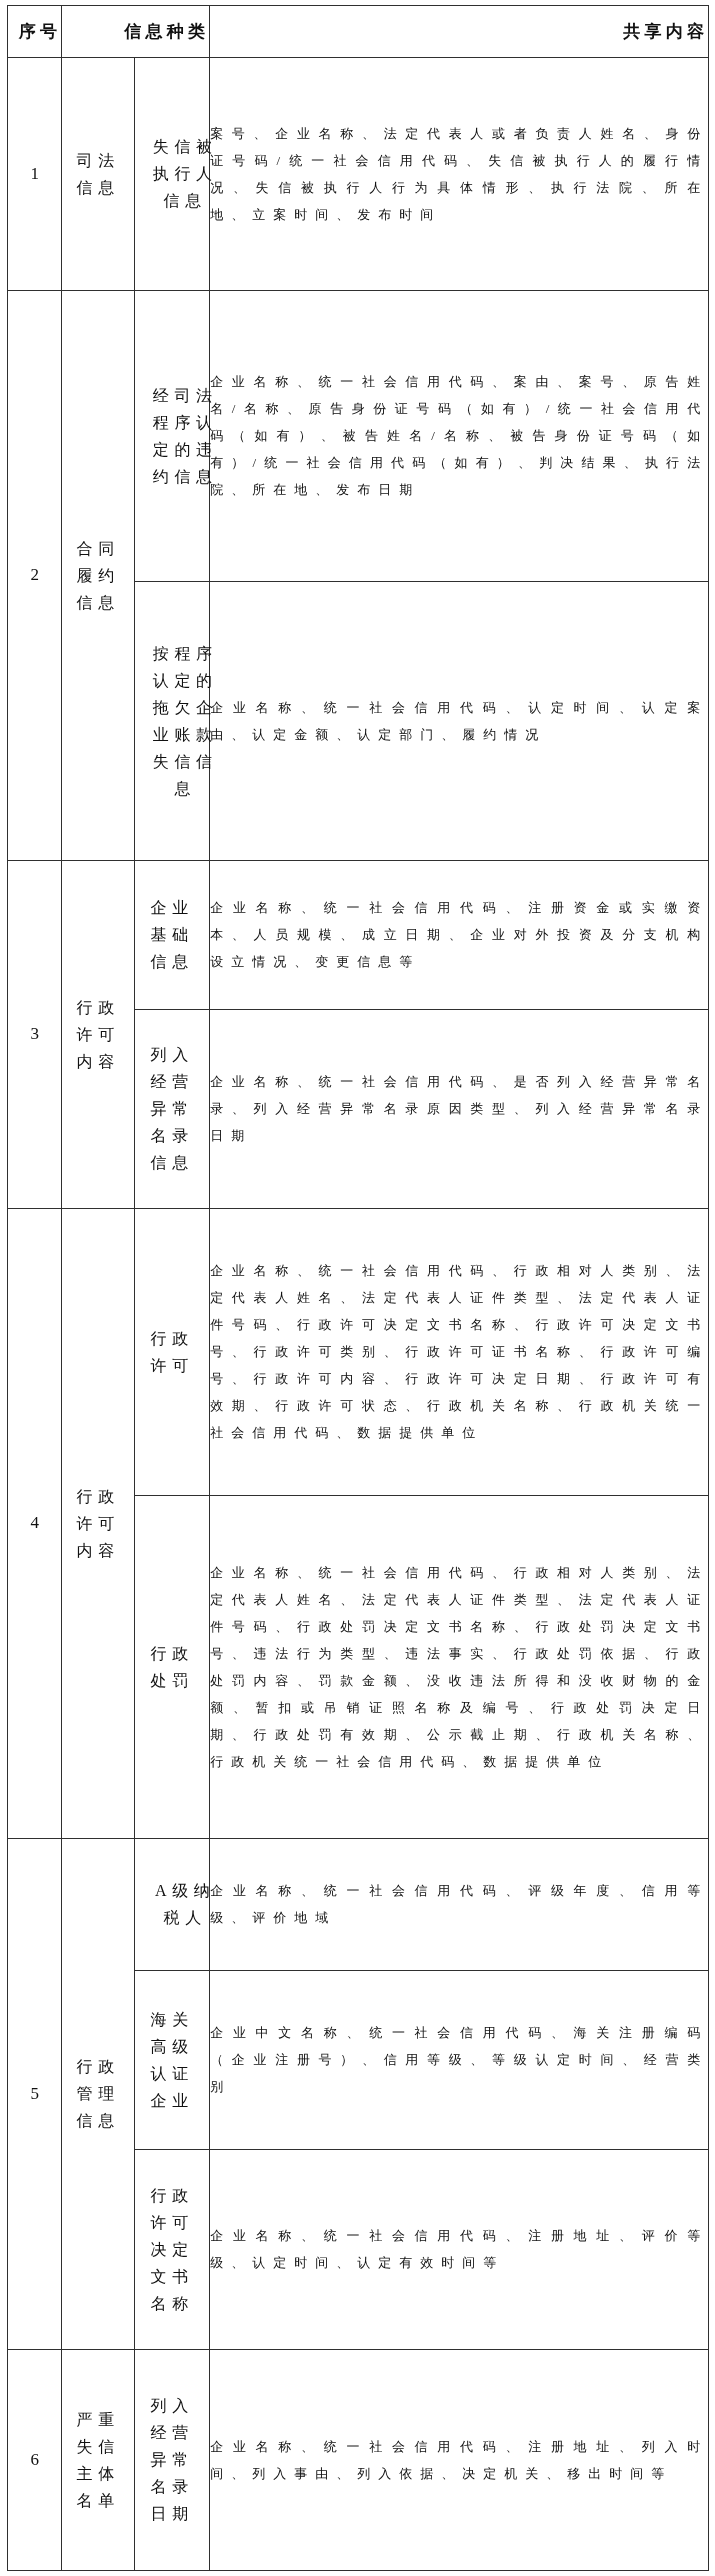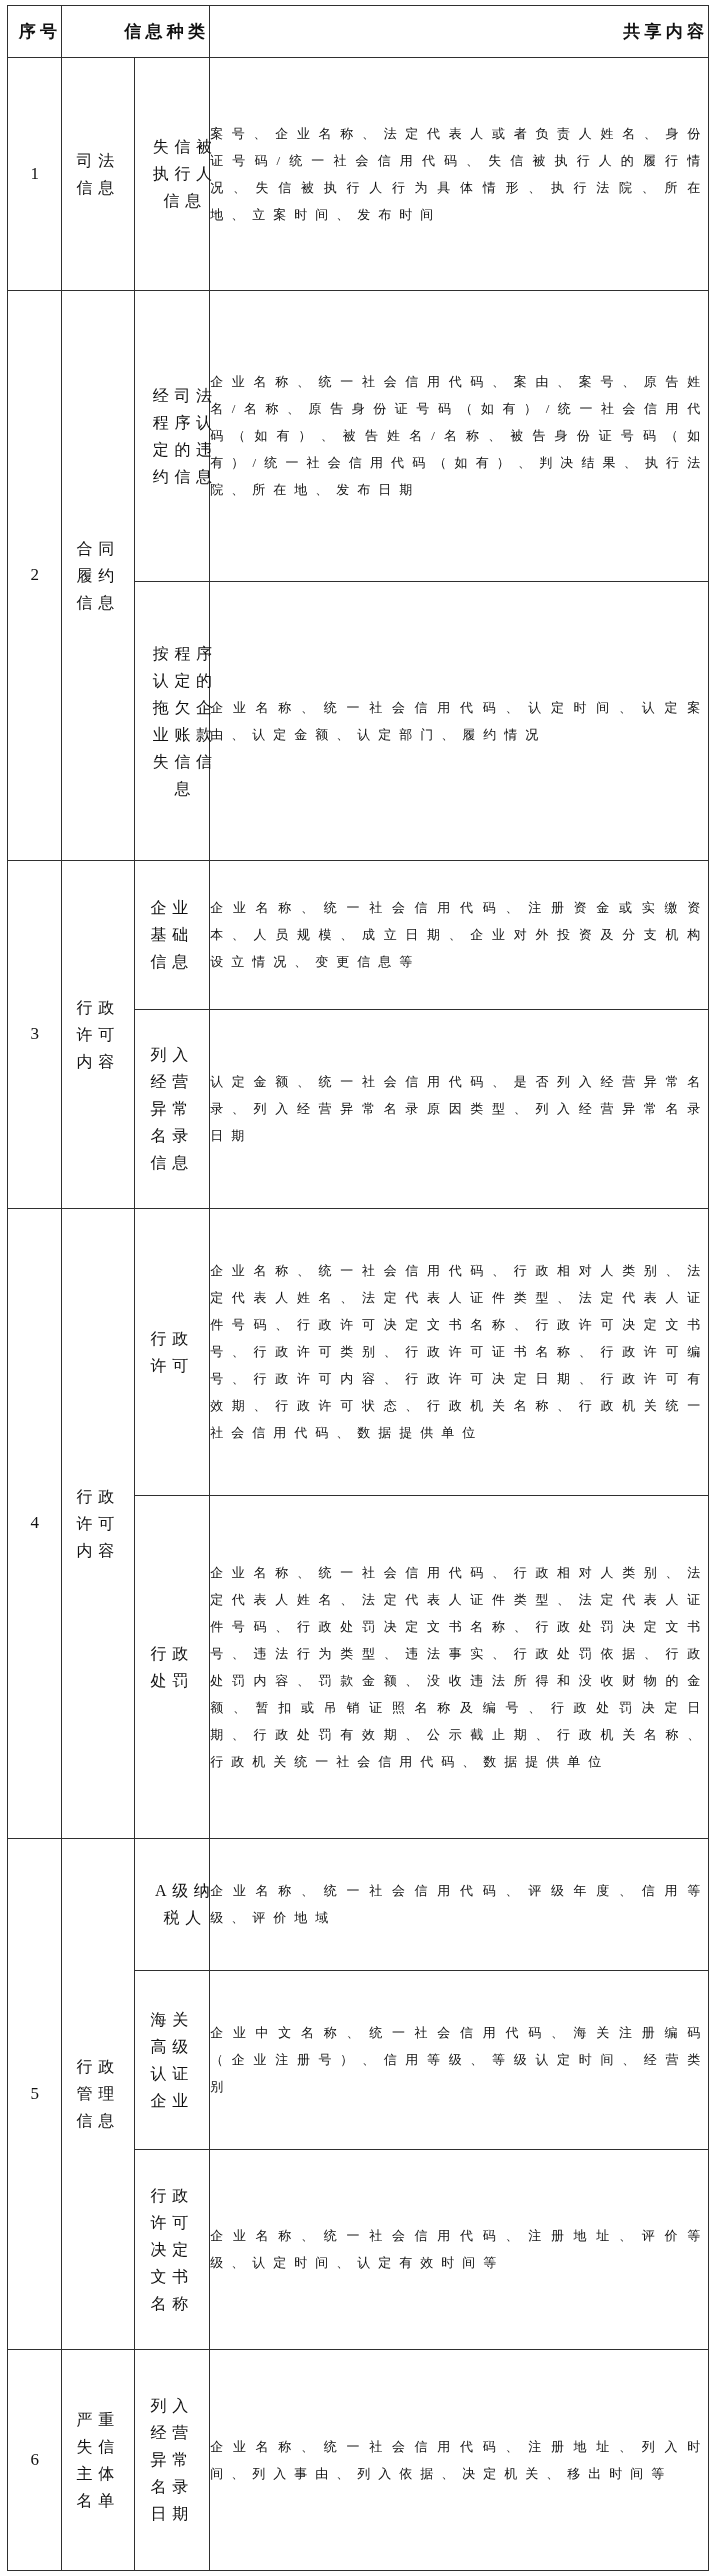--- a/index.html
+++ b/index.html
@@ -102,21 +102,21 @@
       </tr>
 
       <tr style="height:149px">
         <td class="no-cell" rowspan="2">3</td>
         <td class="cat-cell" rowspan="2"><span class="lbl w2">行政许可内容</span></td>
         <td class="sub-cell"><span class="lbl w2">企业基础信息</span></td>
         <td class="content-cell">企业名称、统一社会信用代码、注册资金或实缴资本、人员规模、成立日期、企业对外投资及分支机构设立情况、变更信息等</td>
       </tr>
       <tr style="height:199px">
         <td class="sub-cell"><span class="lbl w2">列入经营异常名录信息</span></td>
-        <td class="content-cell">认定金额、统一社会信用代码、是否列入经营异常名录、列入经营异常名录原因类型、列入经营异常名录日期</td>
+        <td class="content-cell">企业名称、统一社会信用代码、是否列入经营异常名录、列入经营异常名录原因类型、列入经营异常名录日期</td>
       </tr>
 
       <tr style="height:287px">
         <td class="no-cell" rowspan="2">4</td>
         <td class="cat-cell" rowspan="2"><span class="lbl w2">行政许可内容</span></td>
         <td class="sub-cell"><span class="lbl w2">行政许可</span></td>
         <td class="content-cell">企业名称、统一社会信用代码、行政相对人类别、法定代表人姓名、法定代表人证件类型、法定代表人证件号码、行政许可决定文书名称、行政许可决定文书号、行政许可类别、行政许可证书名称、行政许可编号、行政许可内容、行政许可决定日期、行政许可有效期、行政许可状态、行政机关名称、行政机关统一社会信用代码、数据提供单位</td>
       </tr>
       <tr style="height:343px">
         <td class="sub-cell"><span class="lbl w2">行政处罚</span></td>

